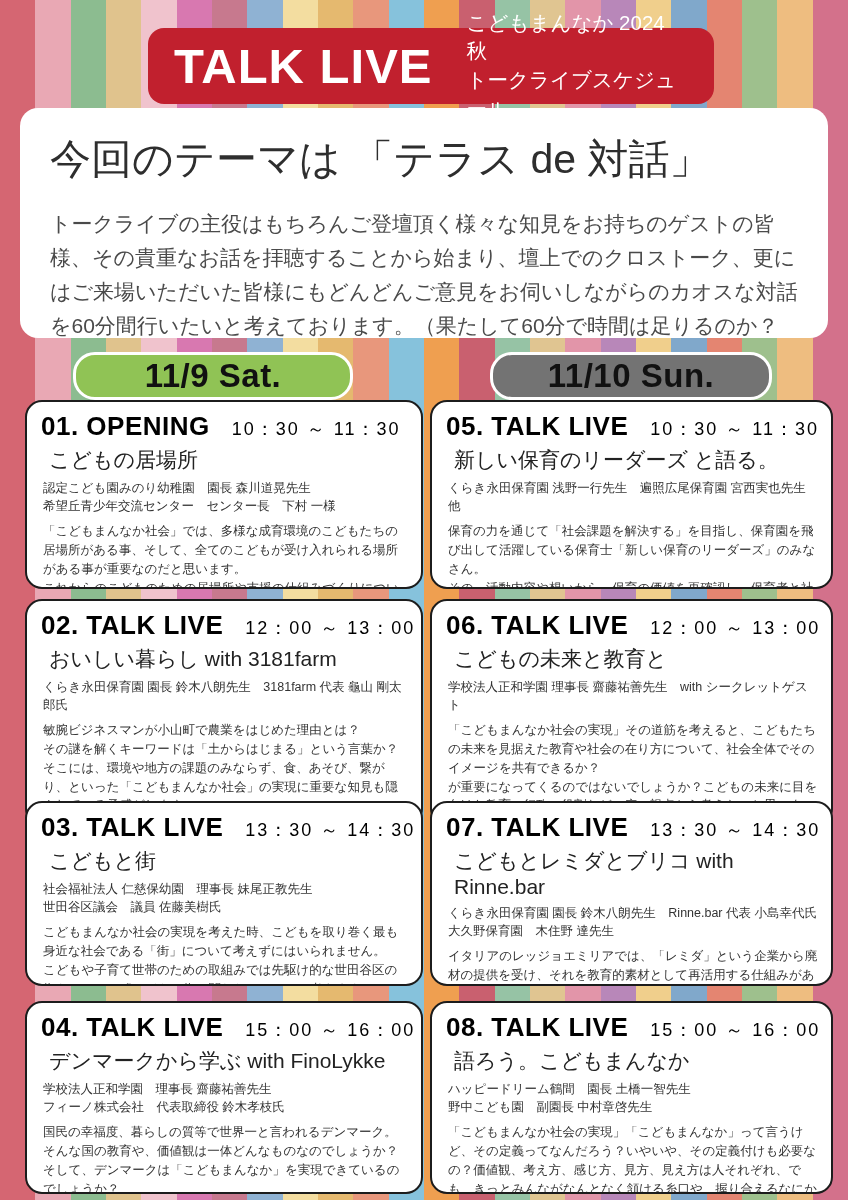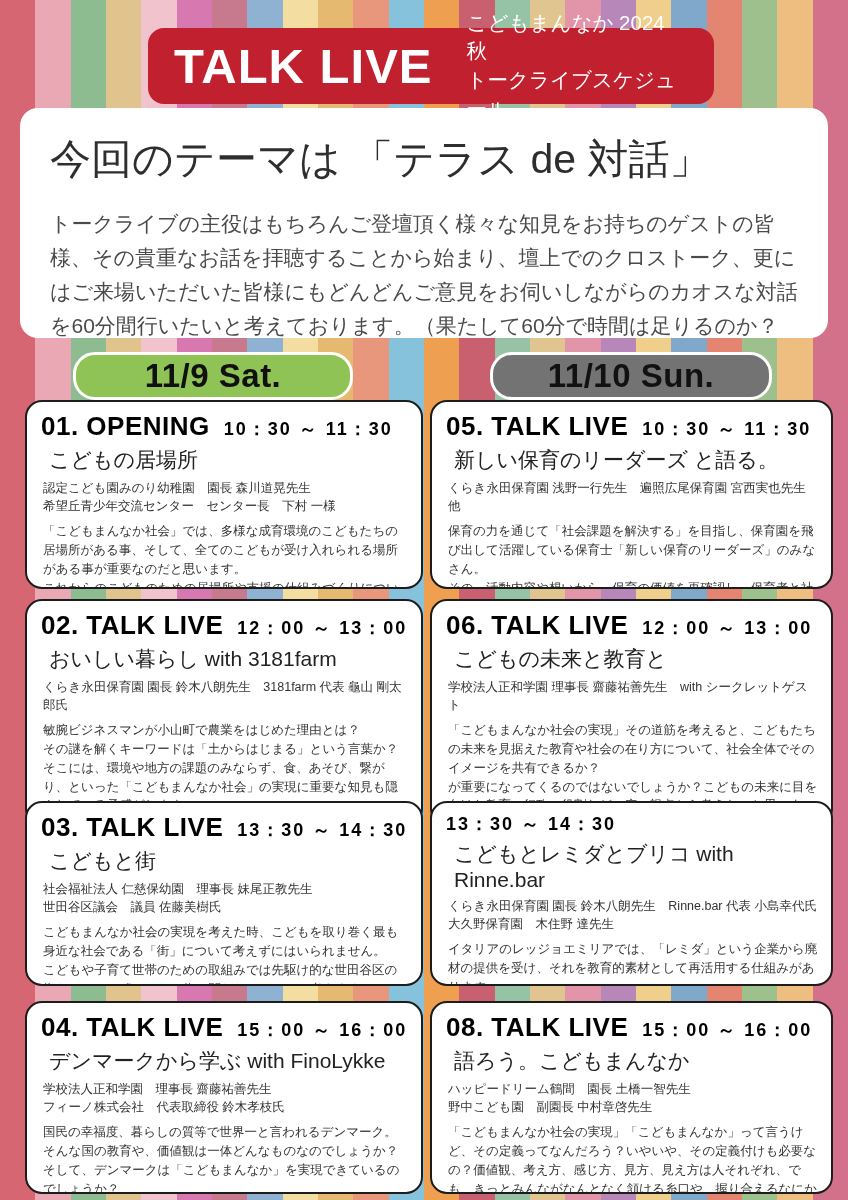--- a/index.html
+++ b/index.html
@@ -52,21 +52,21 @@
     border-radius:17px; padding:9px 12px 8px 14px; overflow:hidden;
   }
   .c-left { left:25px; width:398px; }
   .c-right { left:430px; width:403px; }
   .r1 { top:400px; height:189px; }
   .r2 { top:599px; height:227px; }
   .r3 { top:801px; height:185px; }
   .r4 { top:1001px; height:193px; }
   .card-head { display:flex; align-items:baseline; gap:14px; }
   .card-num { font-size:26px; font-weight:900; color:#000; letter-spacing:0.5px; white-space:nowrap; }
-  .card-time { font-size:18px; font-weight:bold; color:#000; letter-spacing:2px; white-space:nowrap; }
+  .card-time { font-size:18px; font-weight:normal; color:#000; letter-spacing:2px; white-space:nowrap;margin-left:8px; }
   .card-title { font-size:21px; color:#222; font-weight:normal; margin:4px 0 5px 8px; }
   .card-speakers { font-size:12.5px; color:#333; line-height:1.45; white-space:pre-line; margin-left:2px; }
   .card-desc { font-size:12.5px; color:#333; line-height:1.5; white-space:pre-line; margin-top:7px; margin-left:2px; }
 </style>
 </head>
 <body>
 
 <div class="board">
   <div class="stripes"></div>
 
@@ -160,20 +160,21 @@
       <span class="card-time">12：00 ～ 13：00</span>
     </div>
     <div class="card-title">こどもの未来と教育と</div>
     <div class="card-speakers">学校法人正和学園 理事長 齋藤祐善先生　with シークレットゲスト</div>
     <div class="card-desc">「こどもまんなか社会の実現」その道筋を考えると、こどもたちの未来を見据えた教育や社会の在り方について、社会全体でそのイメージを共有できるか？
 が重要になってくるのではないでしょうか？こどもの未来に目を向けた教育・行政の役割など、広い視点から考えたいと思います。</div>
   </div>
 
   <div class="card c-right r3">
     <div class="card-head">
+      <span class="card-num">07. TALK LIVE</span>
       <span class="card-time">13：30 ～ 14：30</span>
     </div>
     <div class="card-title">こどもとレミダとブリコ with Rinne.bar</div>
     <div class="card-speakers">くらき永田保育園 園長 鈴木八朗先生　Rinne.bar 代表 小島幸代氏
 大久野保育園　木住野 達先生</div>
     <div class="card-desc">イタリアのレッジョエミリアでは、「レミダ」という企業から廃材の提供を受け、それを教育的素材として再活用する仕組みがあります。
 日本でも、すでに素材を通して教育的な社会循環を促す、そんな活動が始まっています。そのキーワードは「アップサイクル」と「ブリコルール」</div>
   </div>
 
   <div class="card c-right r4">

